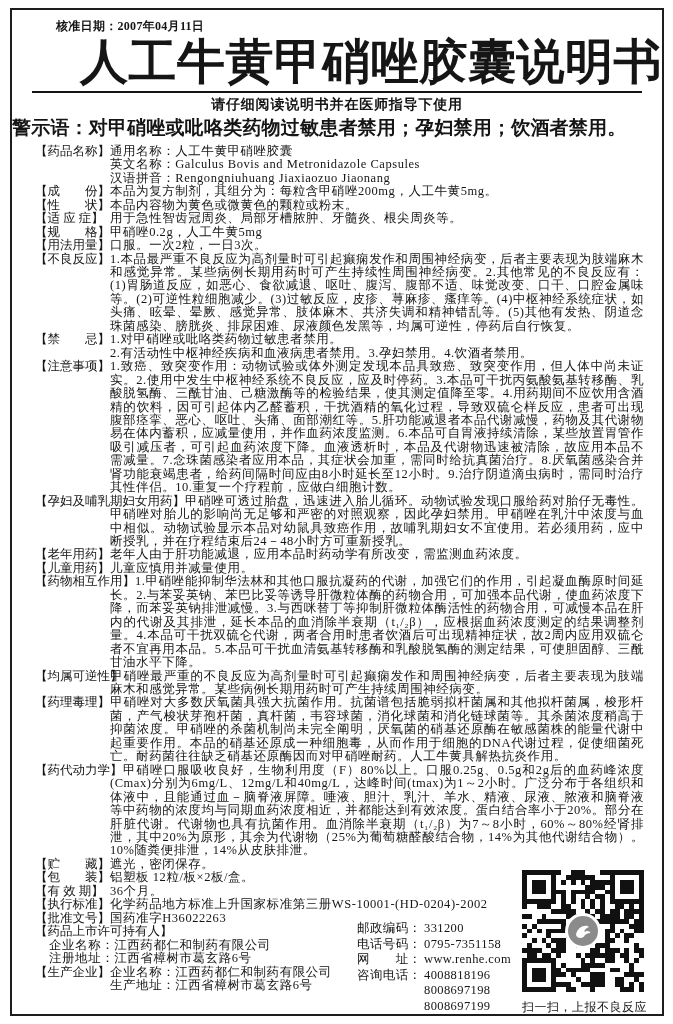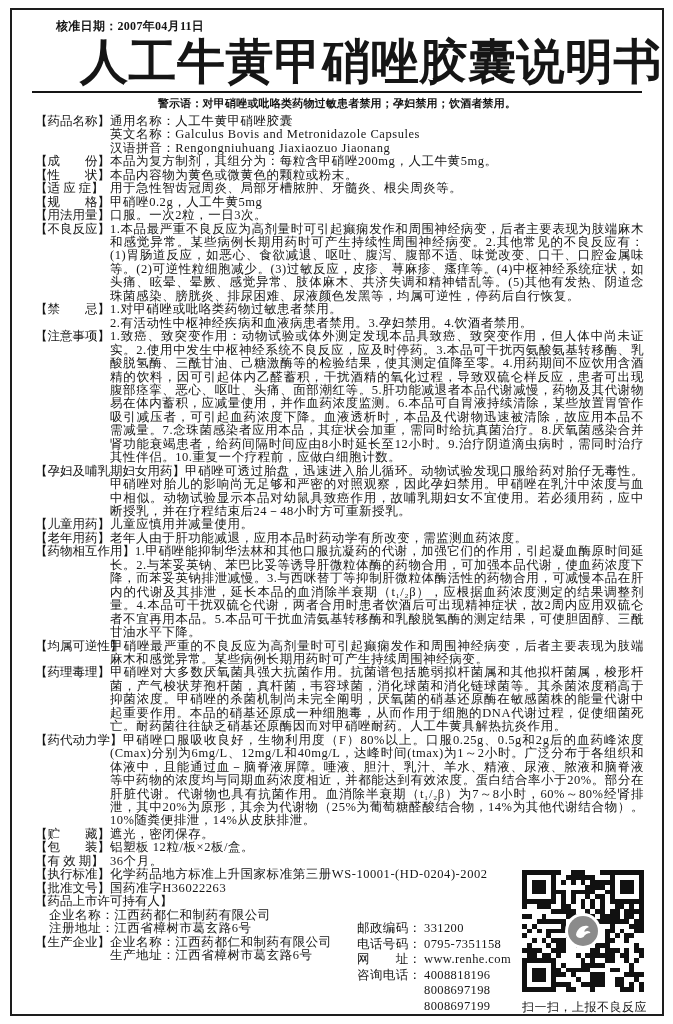--- a/index.html
+++ b/index.html
@@ -3,21 +3,21 @@
 <meta charset="utf-8">
 <style>
   html,body{margin:0;padding:0;background:#e8e8e8;}
   .page{width:673px;height:1024px;background:#ffffff;position:relative;margin:0 auto;
         font-family:Liberation Serif, serif;color:#151515;overflow:hidden;}
   .frame{position:absolute;left:10px;top:8px;right:9px;bottom:8px;border:2px solid #1d1d1d;}
   .dates{margin:9px 0 0 44px;font-size:12px;font-weight:700;line-height:14.5px;letter-spacing:.3px;}
   .doc-title{margin:3px 0 0;text-align:right;font-size:48px;font-weight:900;letter-spacing:.5px;line-height:1.05;white-space:nowrap;}
   .rule{border-bottom:2.5px solid #151515;margin:4px 20px 3px 20px;}
   .subtitle{text-align:center;font-size:14px;font-weight:800;letter-spacing:.8px;margin-top:2px;}
-  .warning{text-align:center;font-size:11px;font-weight:800;letter-spacing:.2px;margin-top:1px;}
+  .warning{text-align:left;font-size:19px;font-weight:800;letter-spacing:.2px;margin-top:1px;}
   #sections{margin:4px 18px 0 23px;font-size:12.5px;font-weight:500;line-height:13.45px;
             letter-spacing:.55px;text-align:justify;}
   .sec{padding-left:75px;text-indent:-75px;}
   .lab{display:inline-block;width:75px;text-indent:0;letter-spacing:0;white-space:pre;}
   .sec.long .lab{width:auto;min-width:75px;}
   .cont,.sub{text-indent:0;}
   .sub{margin-left:-61px;}
   .contact{position:absolute;left:345px;top:911px;font-size:12.5px;font-weight:500;
            line-height:15.6px;letter-spacing:.4px;white-space:nowrap;}
   .clab{display:inline-block;width:67px;white-space:pre;}
@@ -31,35 +31,36 @@
 </head>
 <body>
 
 <div class="page">
   <div class="frame">
     <div class="dates">
       <div>核准日期：2007年04月11日</div>
     </div>
     <div class="doc-title">人工牛黄甲硝唑胶囊说明书</div>
     <div class="rule"></div>
+    <div class="subtitle">请仔细阅读说明书并在医师指导下使用</div>
     <div class="warning">警示语：对甲硝唑或吡咯类药物过敏患者禁用；孕妇禁用；饮酒者禁用。</div>
 
     <div id="sections">
         <div class="sec"><span class="lab">【药品名称】</span>通用名称：人工牛黄甲硝唑胶囊<div class="cont">英文名称：Galculus Bovis and Metronidazole Capsules</div><div class="cont">汉语拼音：Rengongniuhuang Jiaxiaozuo Jiaonang</div></div>
         <div class="sec"><span class="lab">【成　　份】</span>本品为复方制剂，其组分为：每粒含甲硝唑200mg，人工牛黄5mg。</div>
         <div class="sec"><span class="lab">【性　　状】</span>本品内容物为黄色或微黄色的颗粒或粉末。</div>
         <div class="sec"><span class="lab">【适 应 症】</span>用于急性智齿冠周炎、局部牙槽脓肿、牙髓炎、根尖周炎等。</div>
         <div class="sec"><span class="lab">【规　　格】</span>甲硝唑0.2g，人工牛黄5mg</div>
         <div class="sec"><span class="lab">【用法用量】</span>口服。一次2粒，一日3次。</div>
         <div class="sec"><span class="lab">【不良反应】</span>1.本品最严重不良反应为高剂量时可引起癫痫发作和周围神经病变，后者主要表现为肢端麻木和感觉异常。某些病例长期用药时可产生持续性周围神经病变。2.其他常见的不良反应有：(1)胃肠道反应，如恶心、食欲减退、呕吐、腹泻、腹部不适、味觉改变、口干、口腔金属味等。(2)可逆性粒细胞减少。(3)过敏反应，皮疹、荨麻疹、瘙痒等。(4)中枢神经系统症状，如头痛、眩晕、晕厥、感觉异常、肢体麻木、共济失调和精神错乱等。(5)其他有发热、阴道念珠菌感染、膀胱炎、排尿困难、尿液颜色发黑等，均属可逆性，停药后自行恢复。</div>
         <div class="sec"><span class="lab">【禁　　忌】</span>1.对甲硝唑或吡咯类药物过敏患者禁用。<div class="cont">2.有活动性中枢神经疾病和血液病患者禁用。3.孕妇禁用。4.饮酒者禁用。</div></div>
         <div class="sec"><span class="lab">【注意事项】</span>1.致癌、致突变作用：动物试验或体外测定发现本品具致癌、致突变作用，但人体中尚未证实。2.使用中发生中枢神经系统不良反应，应及时停药。3.本品可干扰丙氨酸氨基转移酶、乳酸脱氢酶、三酰甘油、己糖激酶等的检验结果，使其测定值降至零。4.用药期间不应饮用含酒精的饮料，因可引起体内乙醛蓄积，干扰酒精的氧化过程，导致双硫仑样反应，患者可出现腹部痉挛、恶心、呕吐、头痛、面部潮红等。5.肝功能减退者本品代谢减慢，药物及其代谢物易在体内蓄积，应减量使用，并作血药浓度监测。6.本品可自胃液持续清除，某些放置胃管作吸引减压者，可引起血药浓度下降。血液透析时，本品及代谢物迅速被清除，故应用本品不需减量。7.念珠菌感染者应用本品，其症状会加重，需同时给抗真菌治疗。8.厌氧菌感染合并肾功能衰竭患者，给药间隔时间应由8小时延长至12小时。9.治疗阴道滴虫病时，需同时治疗其性伴侣。10.重复一个疗程前，应做白细胞计数。</div>
         <div class="sec long"><span class="lab">【孕妇及哺乳期妇女用药】</span>甲硝唑可透过胎盘，迅速进入胎儿循环。动物试验发现口服给药对胎仔无毒性。甲硝唑对胎儿的影响尚无足够和严密的对照观察，因此孕妇禁用。甲硝唑在乳汁中浓度与血中相似。动物试验显示本品对幼鼠具致癌作用，故哺乳期妇女不宜使用。若必须用药，应中断授乳，并在疗程结束后24－48小时方可重新授乳。</div>
+        <div class="sec"><span class="lab">【老年用药】</span>老年人由于肝功能减退，应用本品时药动学有所改变，需监测血药浓度。</div>
         <div class="sec"><span class="lab">【儿童用药】</span>儿童应慎用并减量使用。</div>
-        <div class="sec"><span class="lab">【老年用药】</span>老年人由于肝功能减退，应用本品时药动学有所改变，需监测血药浓度。</div>
         <div class="sec long"><span class="lab">【药物相互作用】</span>1.甲硝唑能抑制华法林和其他口服抗凝药的代谢，加强它们的作用，引起凝血酶原时间延长。2.与苯妥英钠、苯巴比妥等诱导肝微粒体酶的药物合用，可加强本品代谢，使血药浓度下降，而苯妥英钠排泄减慢。3.与西咪替丁等抑制肝微粒体酶活性的药物合用，可减慢本品在肝内的代谢及其排泄，延长本品的血消除半衰期（t₁/₂β），应根据血药浓度测定的结果调整剂量。4.本品可干扰双硫仑代谢，两者合用时患者饮酒后可出现精神症状，故2周内应用双硫仑者不宜再用本品。5.本品可干扰血清氨基转移酶和乳酸脱氢酶的测定结果，可使胆固醇、三酰甘油水平下降。</div>
         <div class="sec"><span class="lab">【均属可逆性】</span>甲硝唑最严重的不良反应为高剂量时可引起癫痫发作和周围神经病变，后者主要表现为肢端麻木和感觉异常。某些病例长期用药时可产生持续周围神经病变。</div>
         <div class="sec"><span class="lab">【药理毒理】</span>甲硝唑对大多数厌氧菌具强大抗菌作用。抗菌谱包括脆弱拟杆菌属和其他拟杆菌属，梭形杆菌，产气梭状芽孢杆菌，真杆菌，韦容球菌，消化球菌和消化链球菌等。其杀菌浓度稍高于抑菌浓度。甲硝唑的杀菌机制尚未完全阐明，厌氧菌的硝基还原酶在敏感菌株的能量代谢中起重要作用。本品的硝基还原成一种细胞毒，从而作用于细胞的DNA代谢过程，促使细菌死亡。耐药菌往往缺乏硝基还原酶因而对甲硝唑耐药。人工牛黄具解热抗炎作用。</div>
         <div class="sec long"><span class="lab">【药代动力学】</span>甲硝唑口服吸收良好，生物利用度（F）80%以上。口服0.25g、0.5g和2g后的血药峰浓度(Cmax)分别为6mg/L、12mg/L和40mg/L，达峰时间(tmax)为1～2小时。广泛分布于各组织和体液中，且能通过血－脑脊液屏障。唾液、胆汁、乳汁、羊水、精液、尿液、脓液和脑脊液等中药物的浓度均与同期血药浓度相近，并都能达到有效浓度。蛋白结合率小于20%。部分在肝脏代谢。代谢物也具有抗菌作用。血消除半衰期（t₁/₂β）为7～8小时，60%～80%经肾排泄，其中20%为原形，其余为代谢物（25%为葡萄糖醛酸结合物，14%为其他代谢结合物）。10%随粪便排泄，14%从皮肤排泄。</div>
         <div class="sec"><span class="lab">【贮　　藏】</span>遮光，密闭保存。</div>
         <div class="sec"><span class="lab">【包　　装】</span>铝塑板 12粒/板×2板/盒。</div>
         <div class="sec"><span class="lab">【有 效 期】</span>36个月。</div>
         <div class="sec"><span class="lab">【执行标准】</span>化学药品地方标准上升国家标准第三册WS-10001-(HD-0204)-2002</div>
         <div class="sec"><span class="lab">【批准文号】</span>国药准字H36022263</div>
         <div class="sec long"><span class="lab">【药品上市许可持有人】</span><div class="sub">企业名称：江西药都仁和制药有限公司</div><div class="sub">注册地址：江西省樟树市葛玄路6号</div></div>

